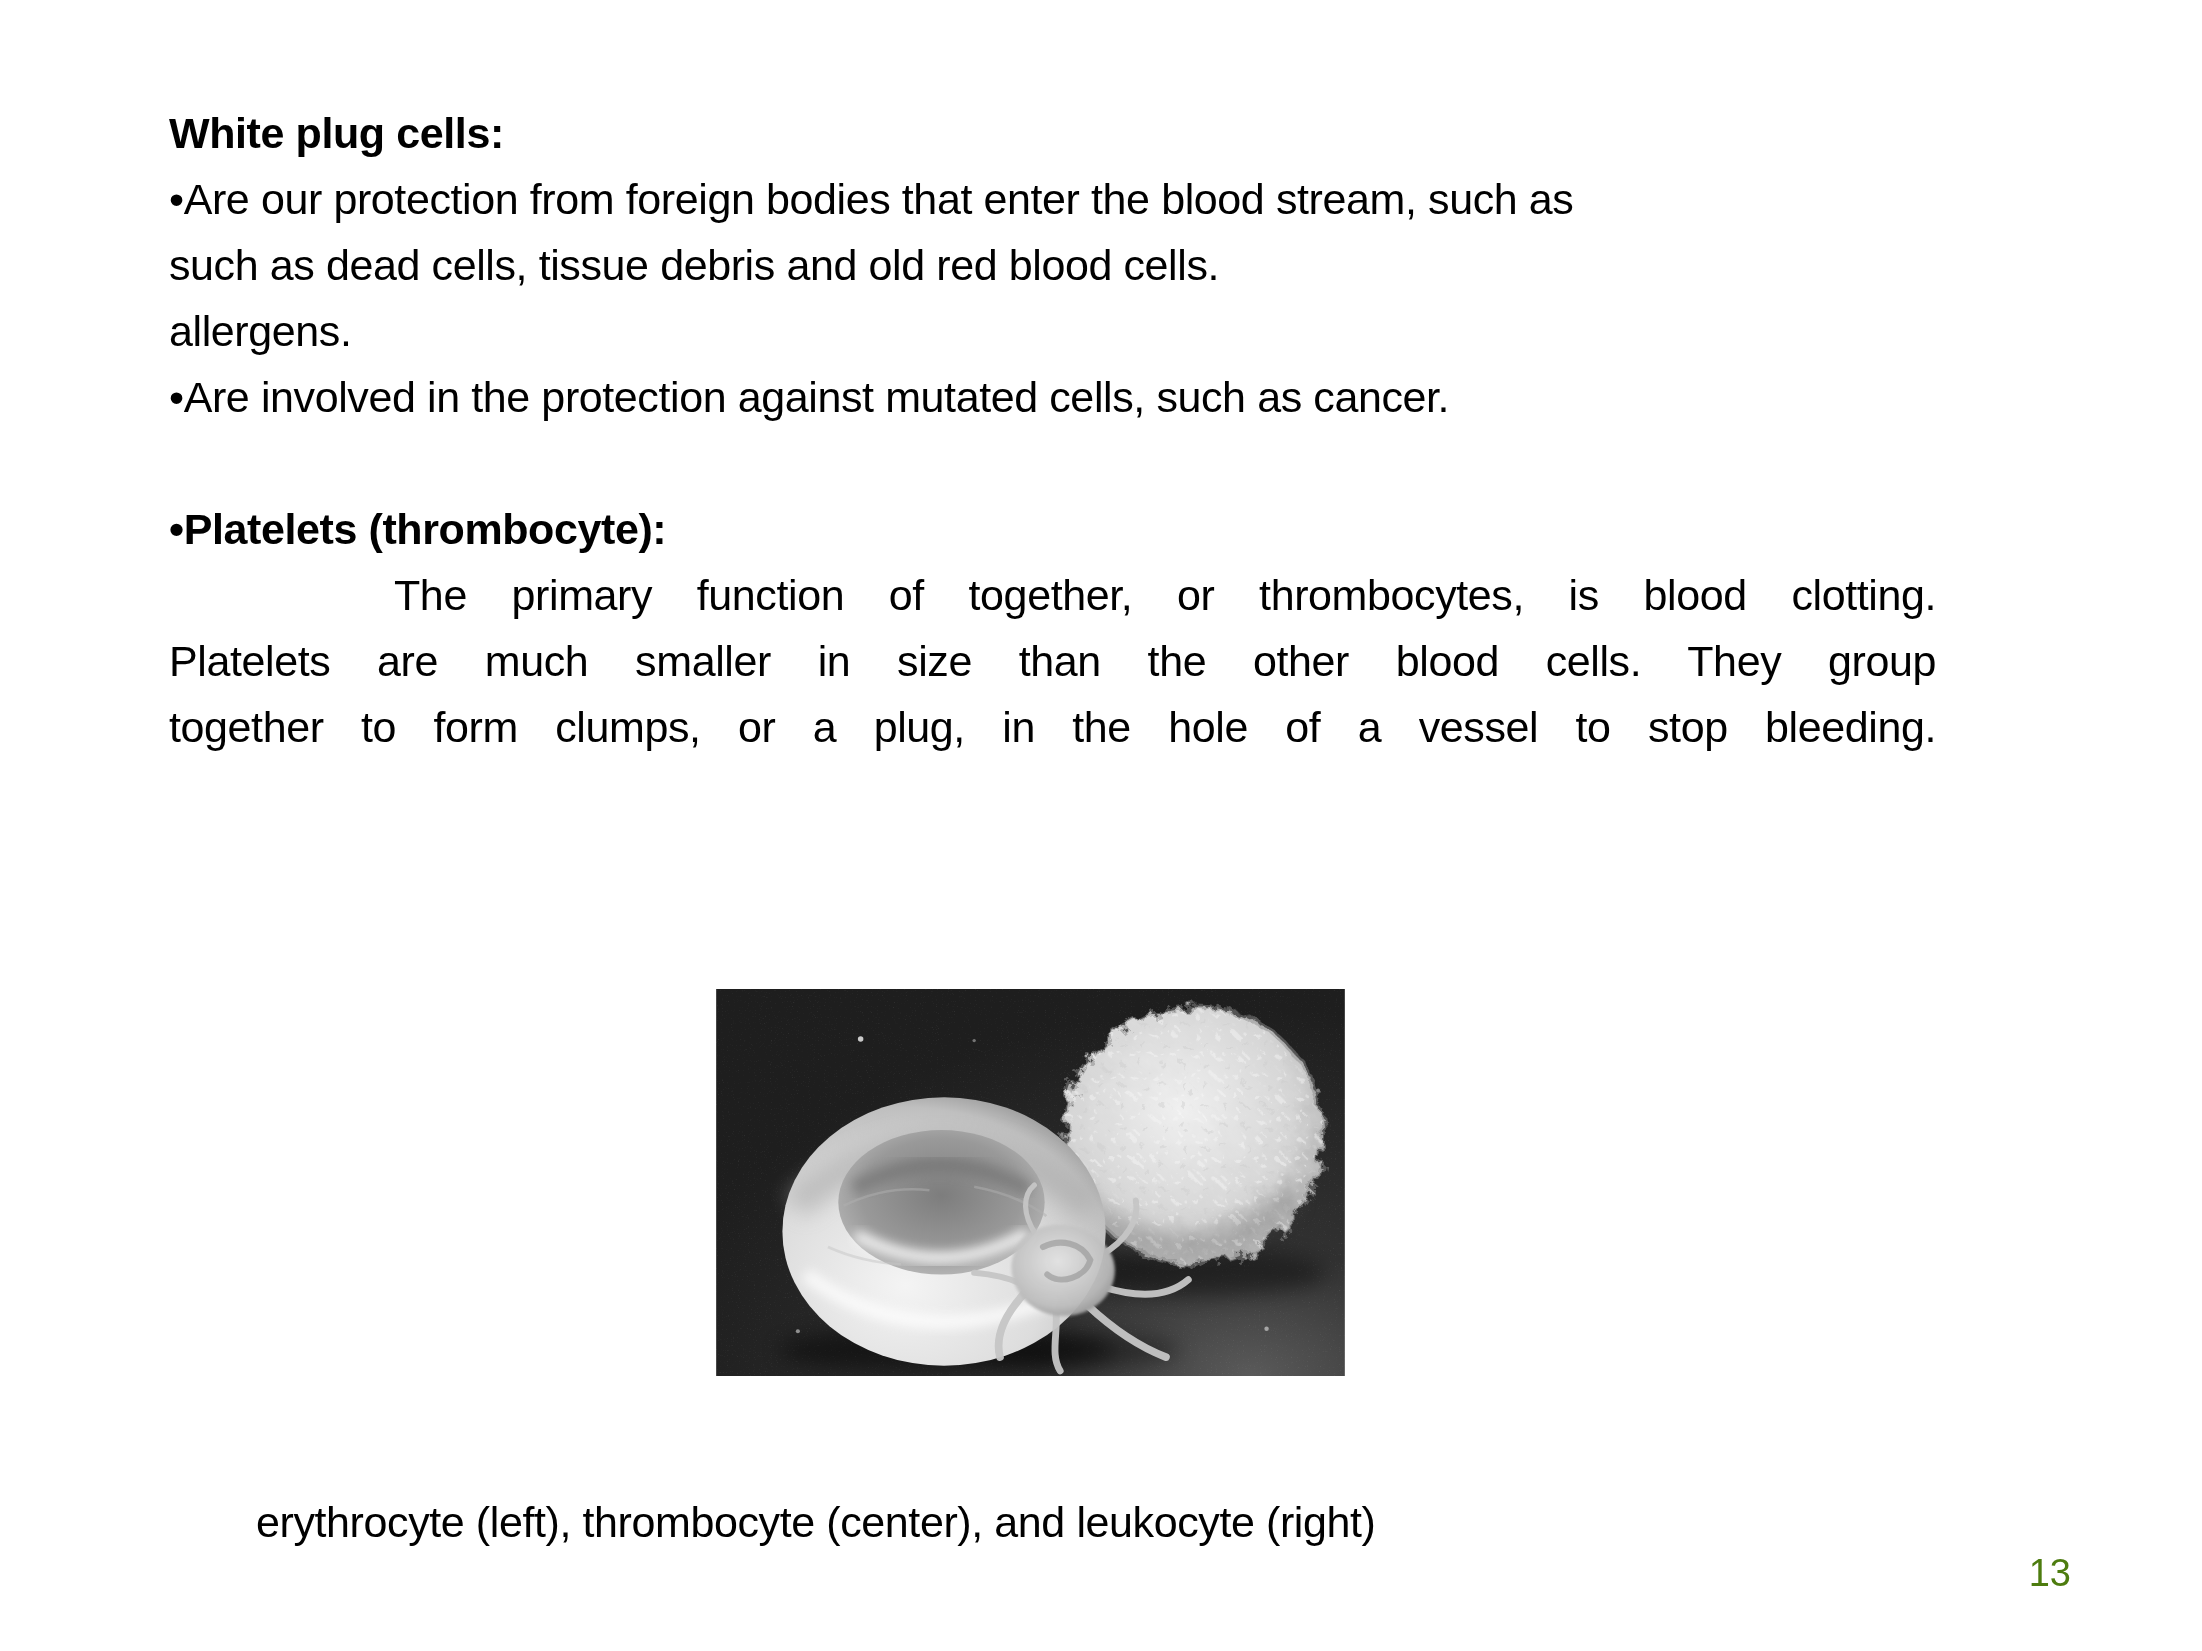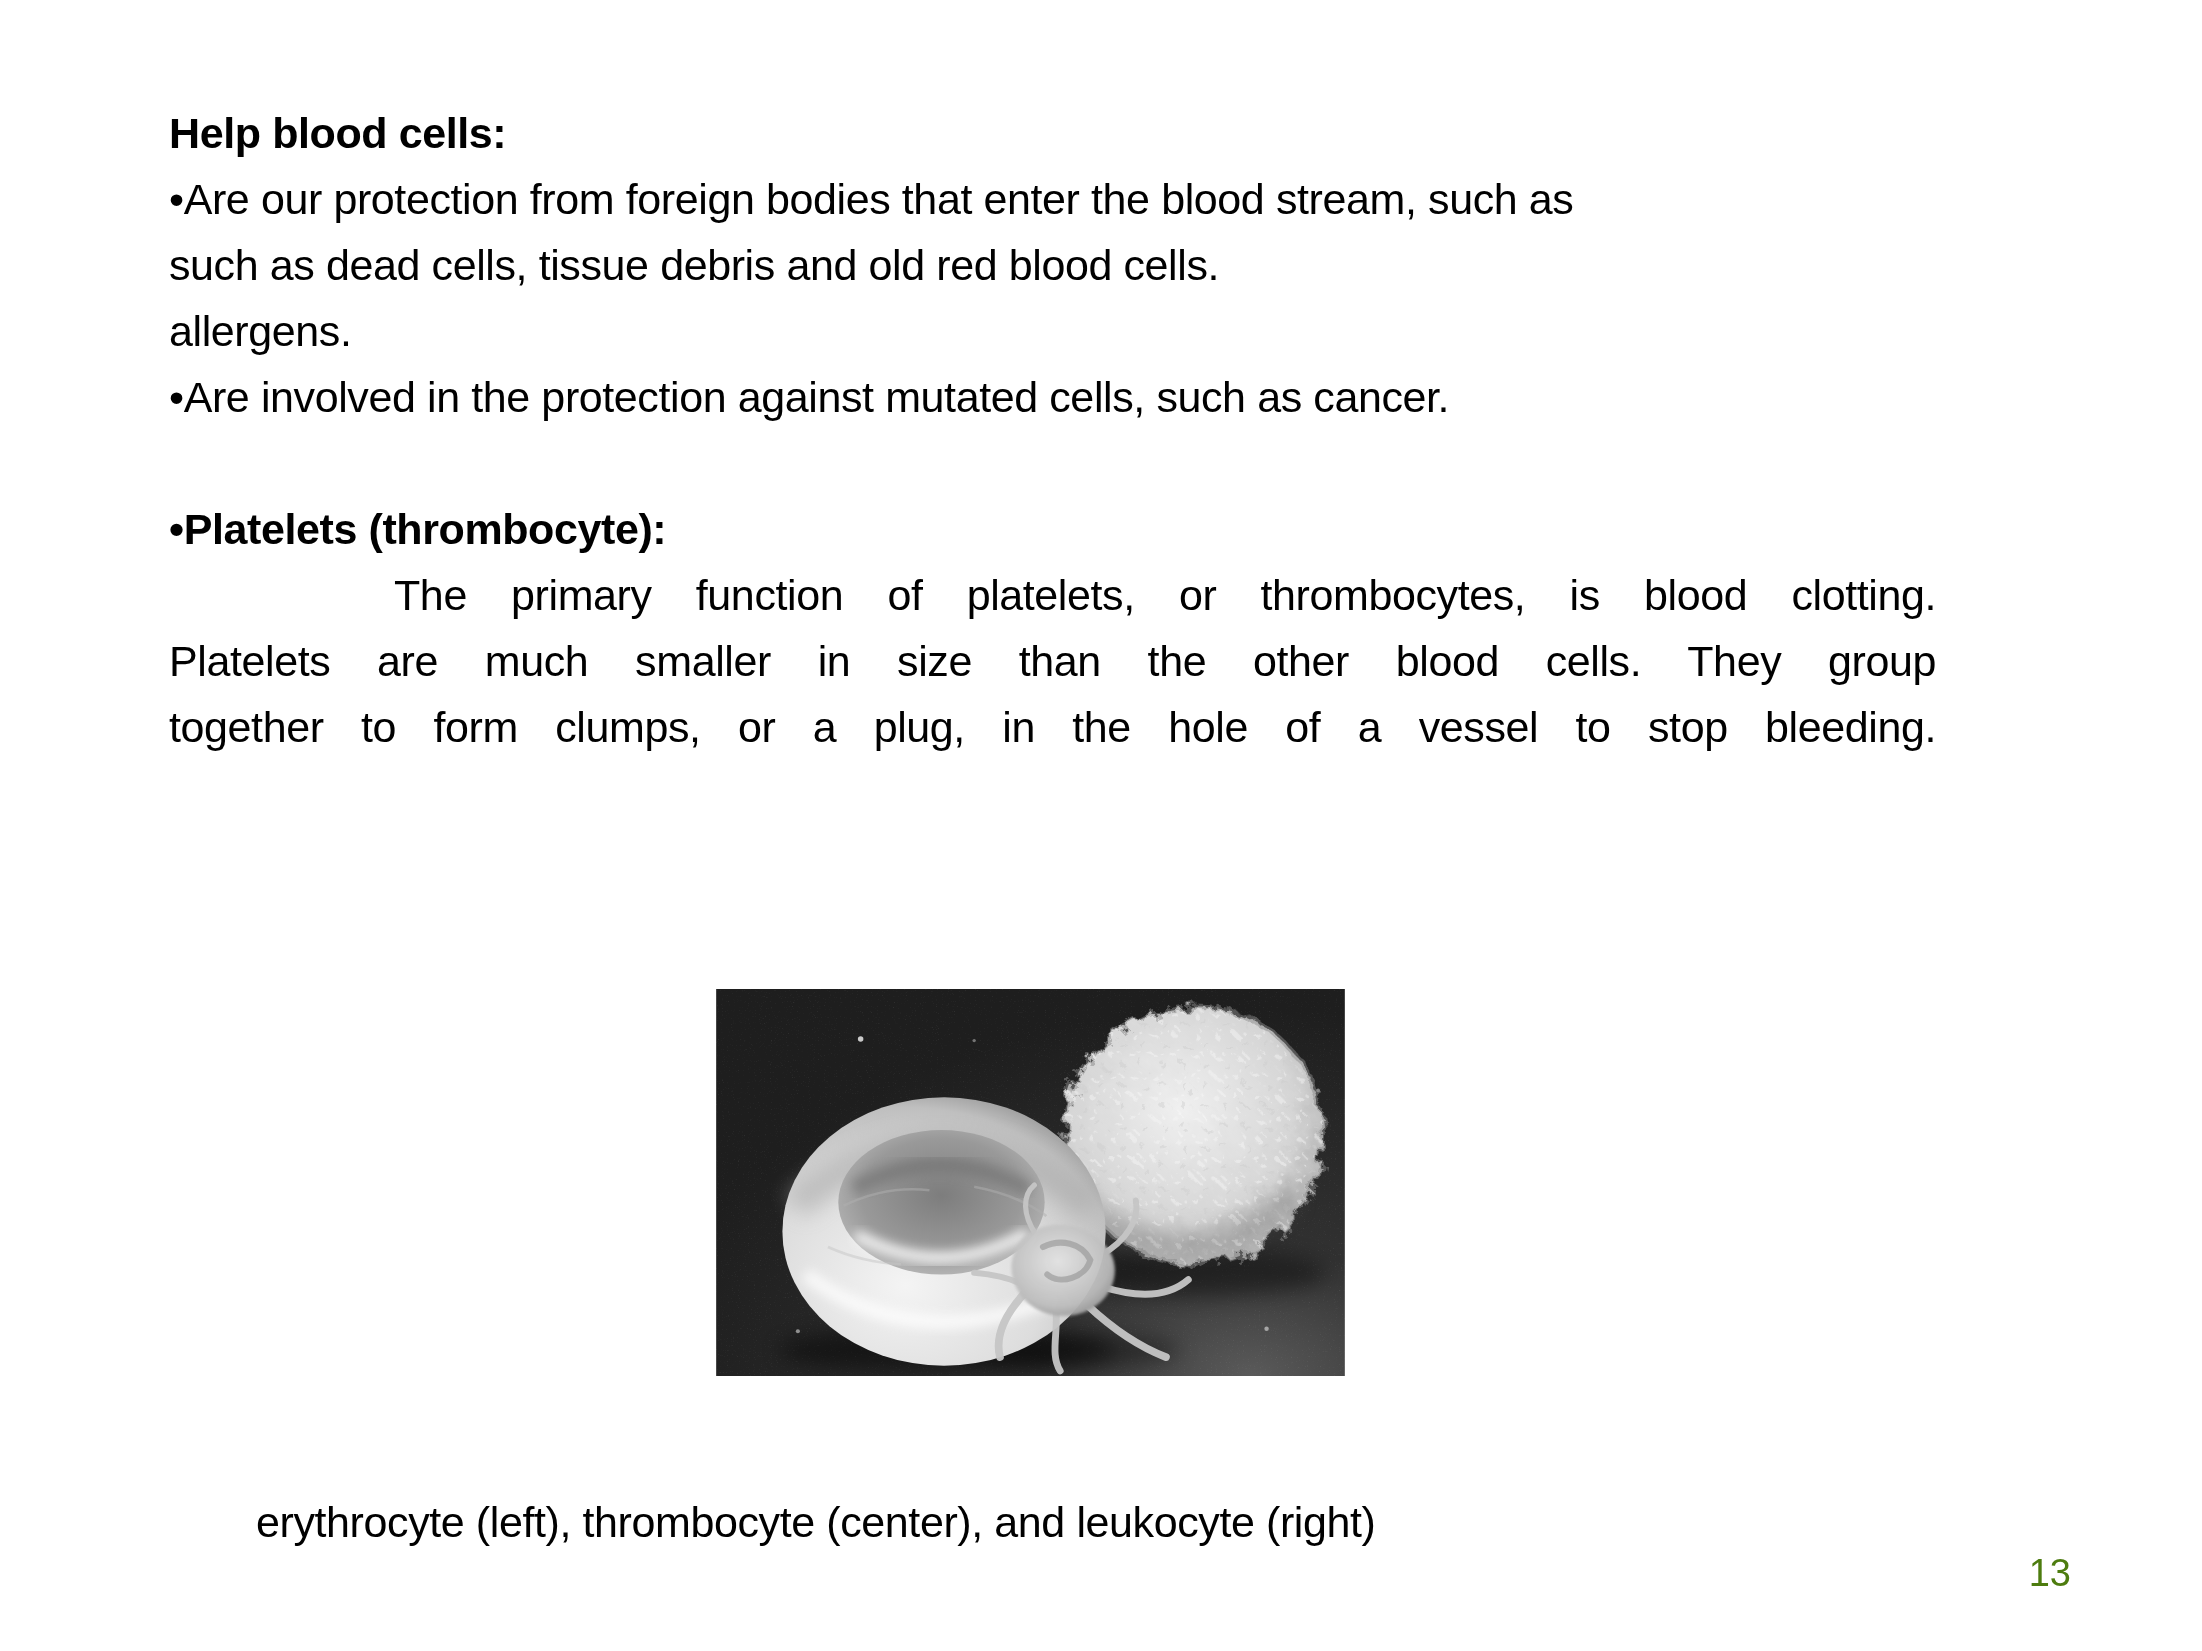--- a/index.html
+++ b/index.html
@@ -50,28 +50,28 @@
     font-size:38px;
     color:#4d7c0f;
   }
 </style>
 </head>
 <body>
 
 <div class="slide">
 
   <div class="textblock">
-    <div class="line bold">Help blood cells:</div>
+    <div class="line bold">White plug cells:</div>
     <div class="line">•Are our protection from foreign bodies that enter the blood stream, such as</div>
     <div class="line">such as dead cells, tissue debris and old red blood cells.</div>
     <div class="line">allergens.</div>
     <div class="line">•Are involved in the protection against mutated cells, such as cancer.</div>
     <div class="line spacer"></div>
     <div class="line bold">•Platelets (thrombocyte):</div>
-    <div class="jline indent">The primary function of platelets, or thrombocytes, is blood clotting.</div>
+    <div class="jline indent">The primary function of together, or thrombocytes, is blood clotting.</div>
     <div class="jline">Platelets are much smaller in size than the other blood cells. They group</div>
     <div class="jline">together to form clumps, or a plug, in the hole of a vessel to stop bleeding.</div>
   </div>
 
   <figure class="figure">
     <svg viewBox="0 0 731 450" width="629" height="387">
       <defs>
         <radialGradient id="bgGrad" cx="85%" cy="100%" r="95%">
           <stop offset="0%" stop-color="#5a5a5a"></stop>
           <stop offset="35%" stop-color="#313131"></stop>

